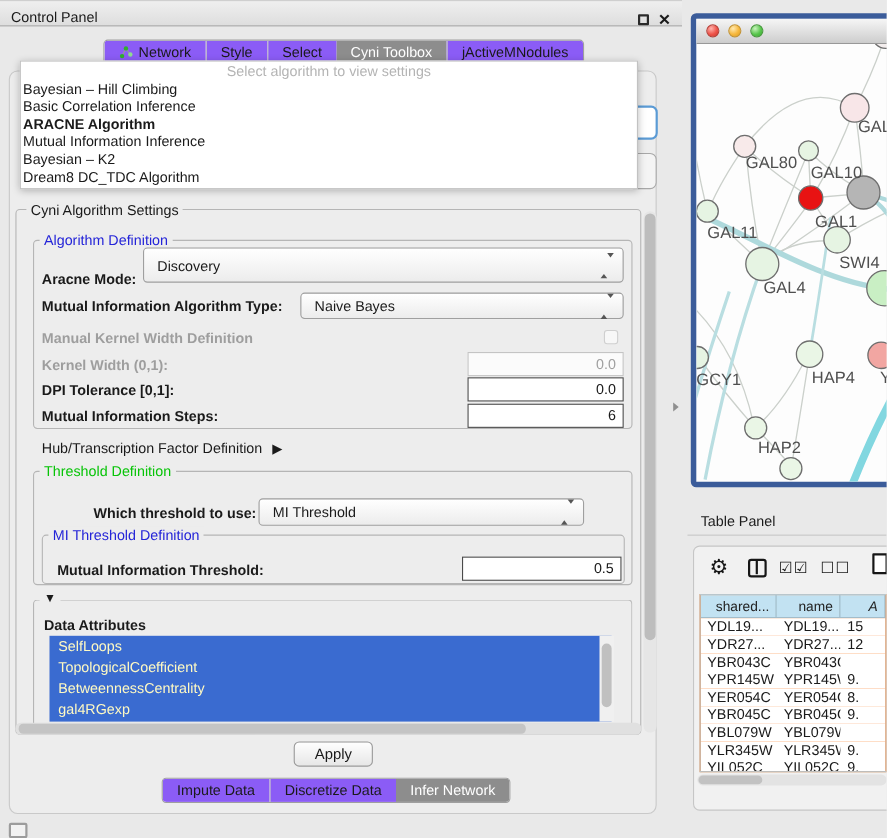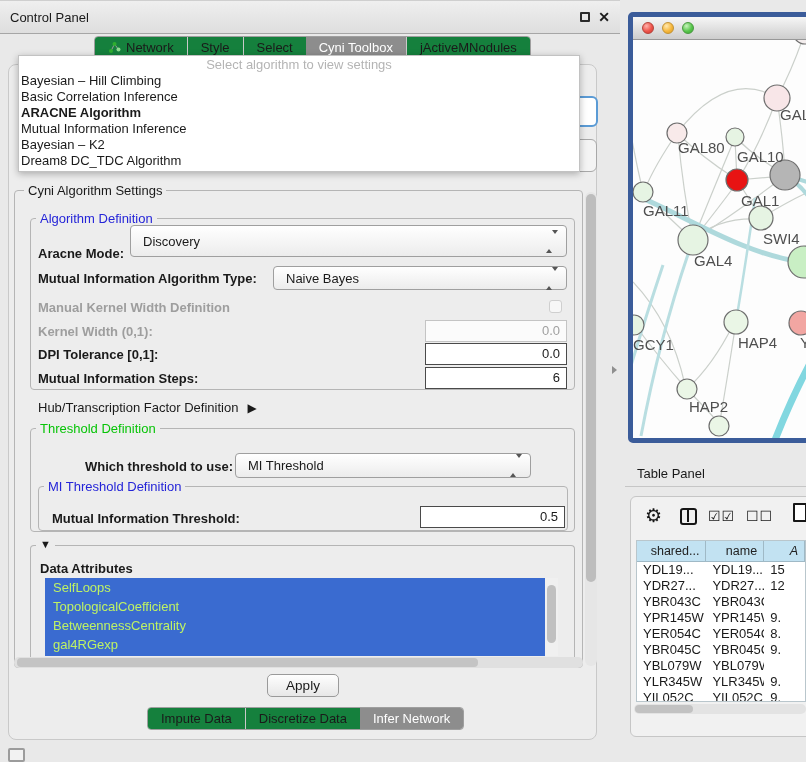--- a/index.html
+++ b/index.html
@@ -2,40 +2,40 @@
 <html><head>
 <meta charset="utf-8">
 <style>
   *{box-sizing:border-box;margin:0;padding:0}
   html,body{width:806px;height:762px;overflow:hidden}
   body{position:relative;background:#e9e9e9;font-family:"Liberation Sans",sans-serif;font-size:13px;color:#1a1a1a}
   .abs{position:absolute}
   .b{font-weight:bold}
   .dis{color:#9e9e9e}
   
-  .cp-titlebar{left:0;top:8;width:620px;height:34px;background:linear-gradient(#efefef,#dedede);border-top:1px solid #cfcfcf;border-bottom:1px solid #a6a6a6;display:flex;align-items:center;padding:0 10px}
+  .cp-titlebar{left:0;top:8;width:620px;height:24px;background:linear-gradient(#efefef,#dedede);border-top:1px solid #cfcfcf;border-bottom:1px solid #a6a6a6;display:flex;align-items:flex-end;padding:0 10px}
   .float-box{width:10px;height:10px;border:2px solid #2a2a2a;border-radius:1px}
   .close-x{font-size:14px;font-weight:bold;color:#1a1a1a;line-height:10px}
   
   .tabgroup{display:inline-flex;border:1px solid #9f9f9f;border-radius:4px;overflow:hidden;background:#fff;height:23px;align-items:stretch}
-  .tab{padding:3px 13px;font-size:13px;border-left:1px solid #c9c9c9;display:flex;align-items:center;gap:5px;white-space:nowrap;background:#15803d;color:#1a1a1a}
+  .tab{padding:3px 13px;font-size:13px;border-left:1px solid #c9c9c9;display:flex;align-items:center;gap:5px;white-space:nowrap;background:#8b5cf6;color:#1a1a1a}
   .tab:first-child{border-left:none}
   .tab.sel{background:#8d8d8d;color:#fff;border-left:none}
   
   .main-panel{left:8px;top:64px;width:589px;height:676px;background:#ededed;border:1px solid #c9c9c9;border-radius:8px}
   .group{border:1px solid #b5b5b5;border-radius:4px}
   .legend{background:#ededed;padding:0 4px;font-size:13px;white-space:nowrap}
   .combo{background:linear-gradient(#ffffff,#ececec);border:1px solid #9f9f9f;border-radius:4px;display:flex;align-items:center;padding:0 8px 0 12px;font-size:13px}
   .combo .sp{flex:1}
   .tri-u{width:0;height:0;border-left:3.5px solid transparent;border-right:3.5px solid transparent;border-bottom:4.5px solid #555;margin-bottom:2px}
   .tri-d{width:0;height:0;border-left:3.5px solid transparent;border-right:3.5px solid transparent;border-top:4.5px solid #555}
   .field{background:#fff;border:1px solid #4a4a4a;text-align:right;padding:2px 6px;font-size:13px;line-height:16px}
   .field.dis-f{border:1px solid #c4c4c4;background:#fbfbfb;color:#a0a0a0}
   .checkbox{width:13px;height:13px;border:1px solid #cfcfcf;background:#f7f7f7;border-radius:3px}
-  .list-item{height:19px;line-height:19px;padding-left:8px;color:#bef264;font-size:13px}
+  .list-item{height:19px;line-height:19px;padding-left:8px;color:#fef9c3;font-size:13px}
   .sb-v{background:#e6e6e6;border-radius:6px}
   .sb-thumb{background:#bdbdbd;border-radius:5px}
   .btn{border:1px solid #9a9a9a;border-radius:5px;background:linear-gradient(#fefefe,#e7e7e7);text-align:center;font-size:13.5px;line-height:21px}
   
   .netwin{left:628px;top:12px;width:190px;height:431px;border:5px solid #3b5c9a;border-radius:5px;background:#fdfdfd;overflow:hidden}
   .net-titlebar{height:23px;background:linear-gradient(#f6f6f6,#cdcdcd);border-bottom:1px solid #989898;display:flex;align-items:center;gap:8px;padding:0 9px}
   .light{width:12px;height:12px;border-radius:50%}
   .light.red{background:radial-gradient(circle at 35% 30%,#ffb3ad,#ee544a 55%,#c93a31);border:1px solid #b5423a}
   .light.yellow{background:radial-gradient(circle at 35% 30%,#ffe9b0,#f6b73c 55%,#d99b23);border:1px solid #c39334}
   .light.green{background:radial-gradient(circle at 35% 30%,#c9f3bd,#58c64c 55%,#3da534);border:1px solid #49993f}

